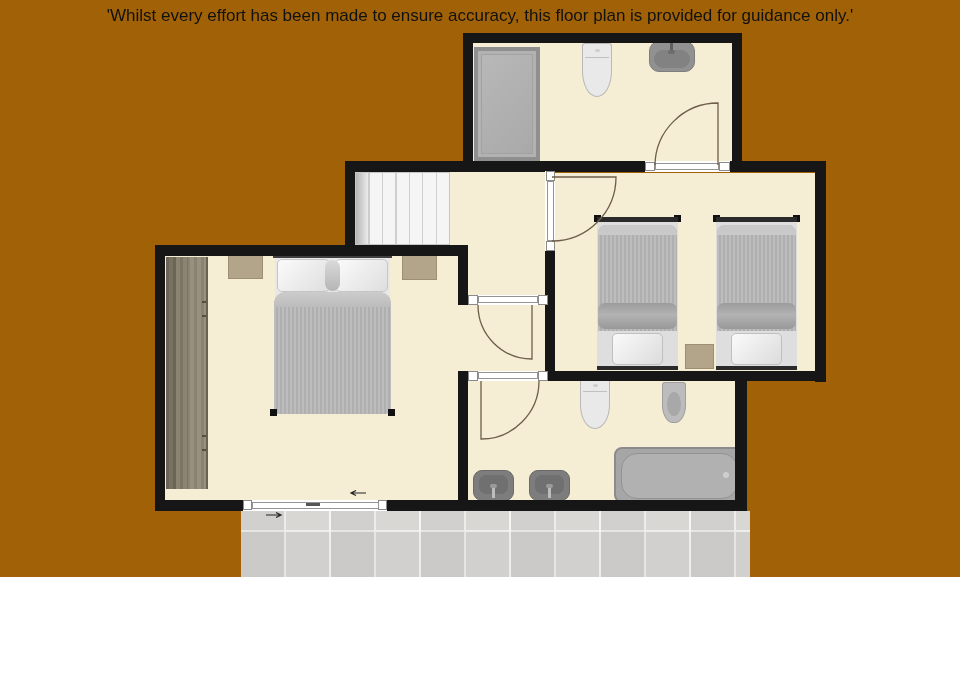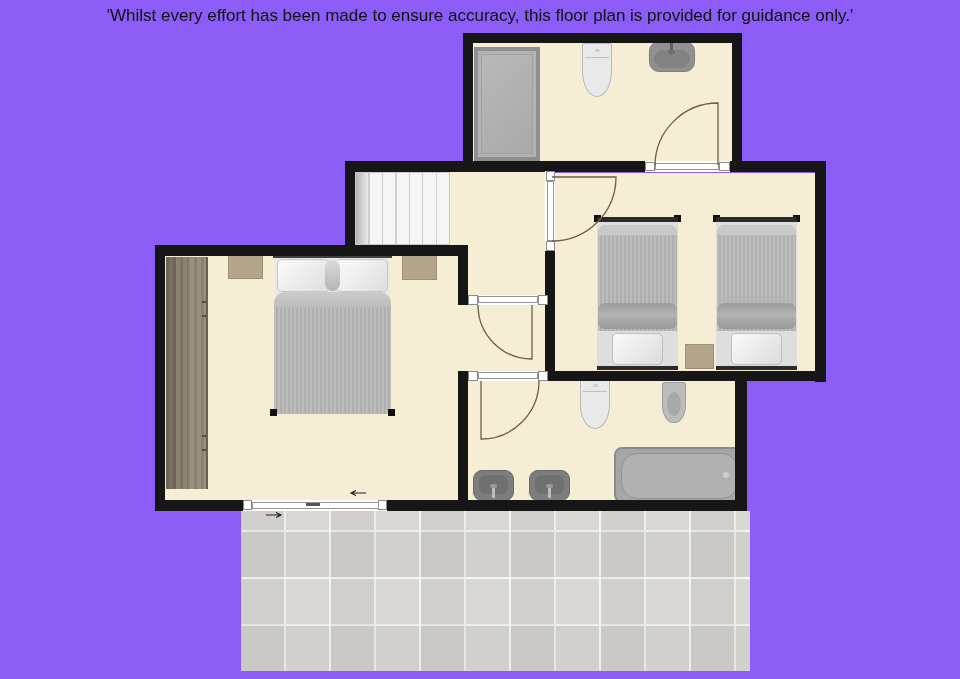--- a/index.html
+++ b/index.html
@@ -1,16 +1,16 @@
 <!DOCTYPE html>
 <html><head>
 <meta charset="utf-8">
 <style>
   html,body{margin:0;padding:0;background:#ffffff;}
-  #canvas{position:relative;width:960px;height:679px;background:#8b5cf6;overflow:hidden;
+  #canvas{position:relative;width:960px;height:577px;background:#a16207;overflow:hidden;
           font-family:"Liberation Sans", sans-serif;}
   .abs{position:absolute;}
   .room{position:absolute;background:#f6edd5;}
   .wall{position:absolute;background:#161616;}
   .opening{position:absolute;background:#ffffff;}
   .jamb{position:absolute;background:#ffffff;border:1px solid #8a8a8a;box-sizing:border-box;}
   .leaf{position:absolute;background:#ffffff;border:1px solid #949494;box-sizing:border-box;}
   #disclaimer{position:absolute;left:0;top:6px;width:960px;text-align:center;
               font-size:17px;color:#111;letter-spacing:0;}
   .tan{position:absolute;background:#b2a58a;border:1px solid #9c8f74;box-sizing:border-box;}

